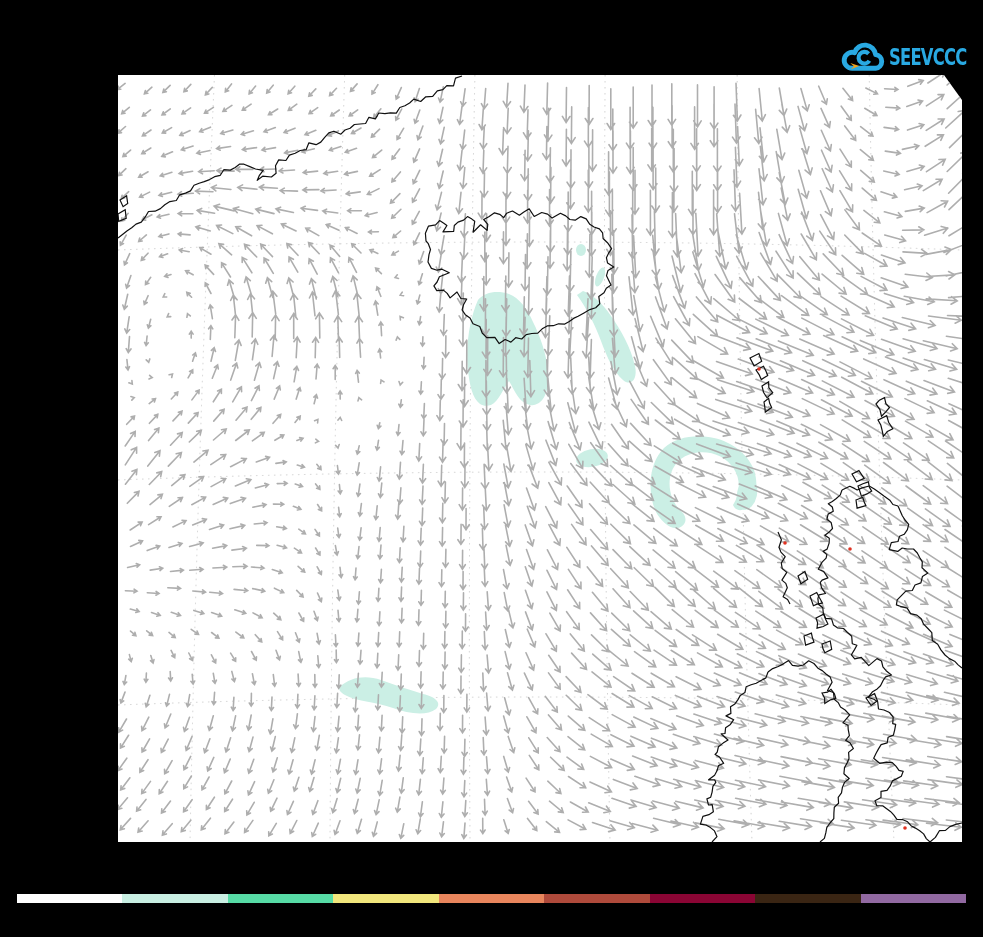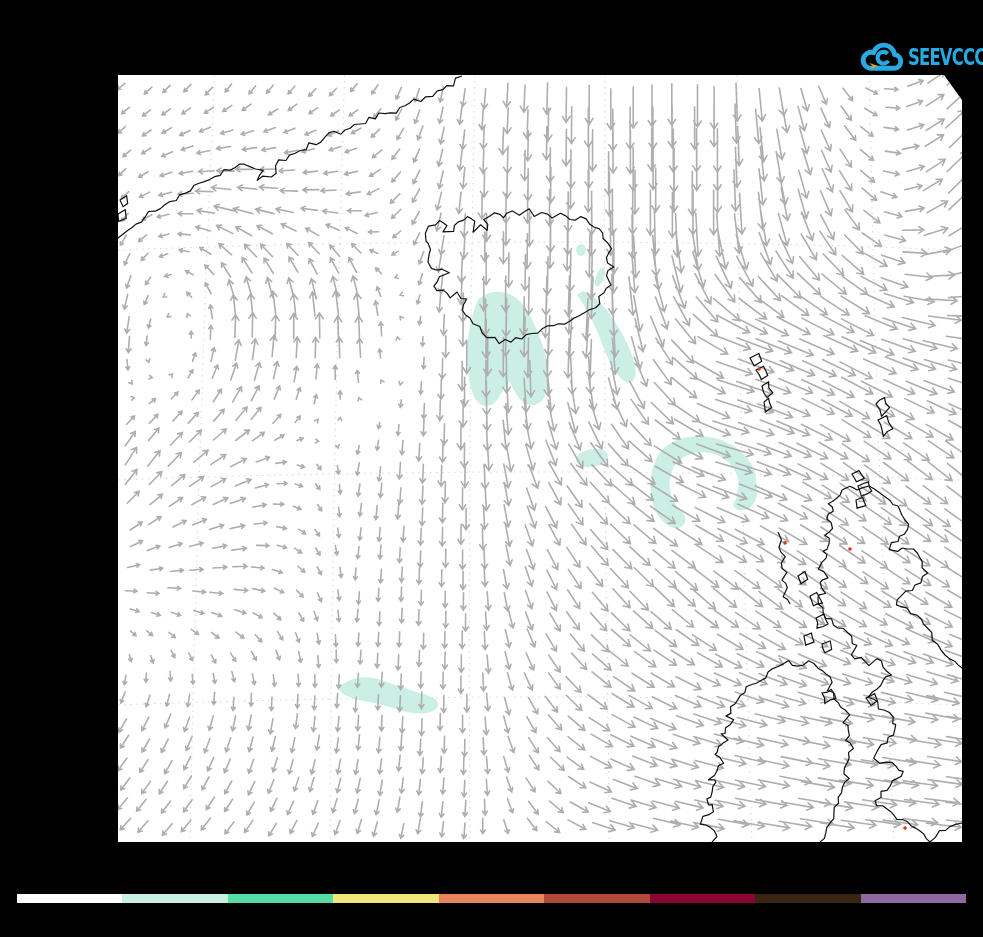--- a/index.html
+++ b/index.html
@@ -2,21 +2,21 @@
 <html><head>
 <meta charset="utf-8">
 <style>
   html,body{margin:0;padding:0;background:#000;}
   body{width:983px;height:937px;position:relative;overflow:hidden;
        font-family:"DejaVu Sans","Liberation Sans",sans-serif;}
   .stage{position:absolute;inset:0;background:#000;}
 
   
   .logo{position:absolute;left:858px;top:38px;width:112px;height:38px;
-        display:flex;align-items:center;gap:3px;}
+        display:flex;align-items:center;gap:3px;justify-content:center;}
   .logo-cloud{width:47px;height:36px;flex:0 0 auto;}
   .logo-text{font-weight:800;font-size:21px;line-height:1;
              letter-spacing:-1px;transform:scaleX(.78) scaleY(1.12);
              transform-origin:left center;white-space:nowrap;}
 
   
   .map-wrap{position:absolute;left:118px;top:75px;width:844px;height:767px;
             background:#fff;
             clip-path:polygon(0 0,826px 0,844px 25px,844px 767px,0 767px);}
   .map-wrap svg{display:block;width:844px;height:767px;}

